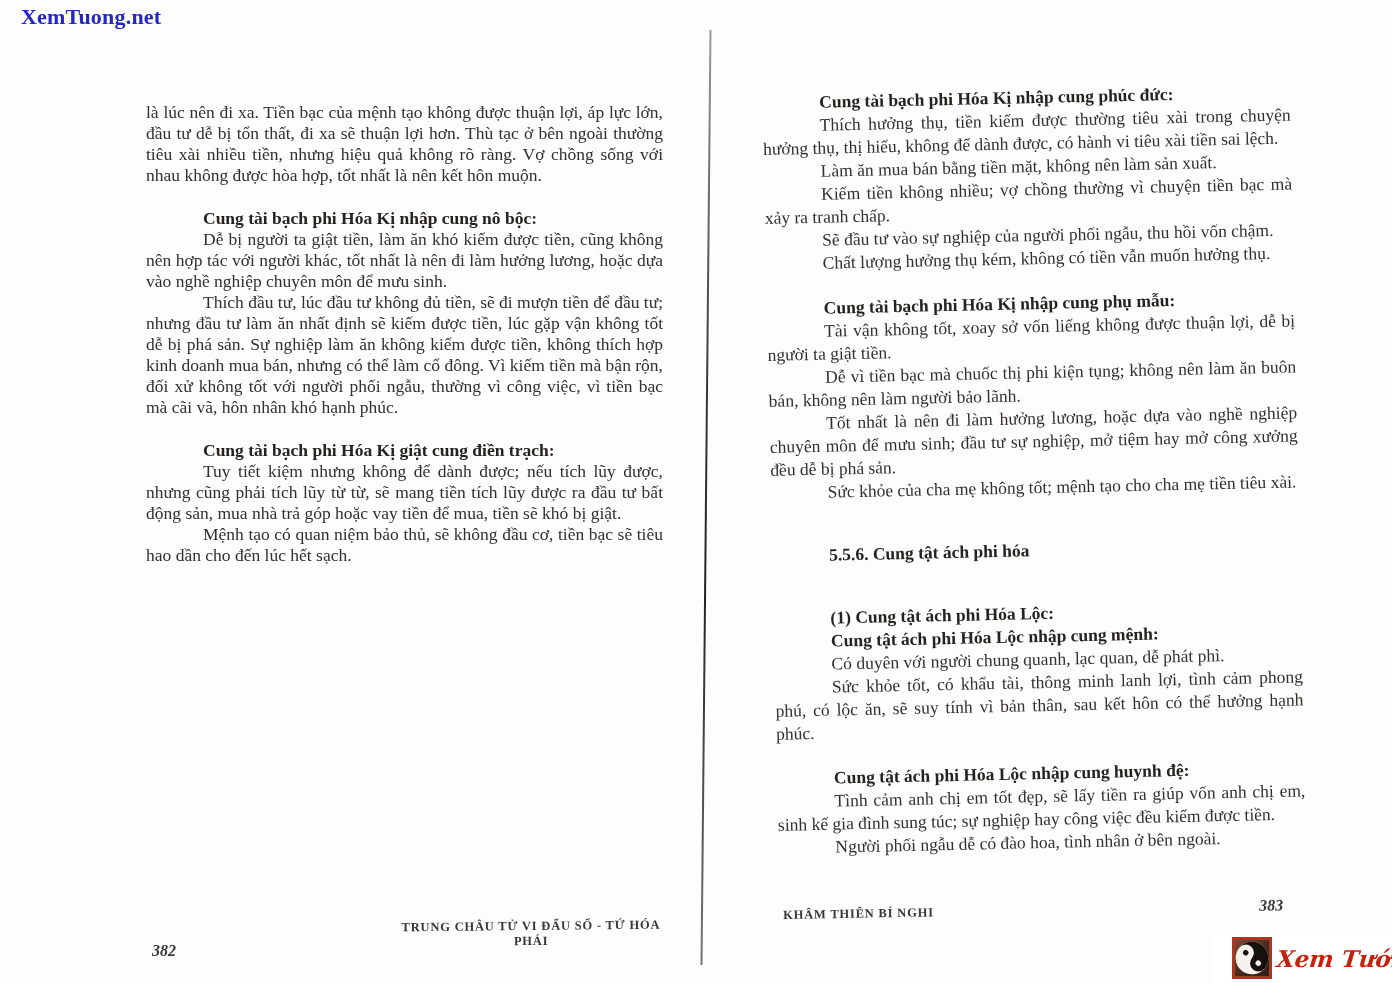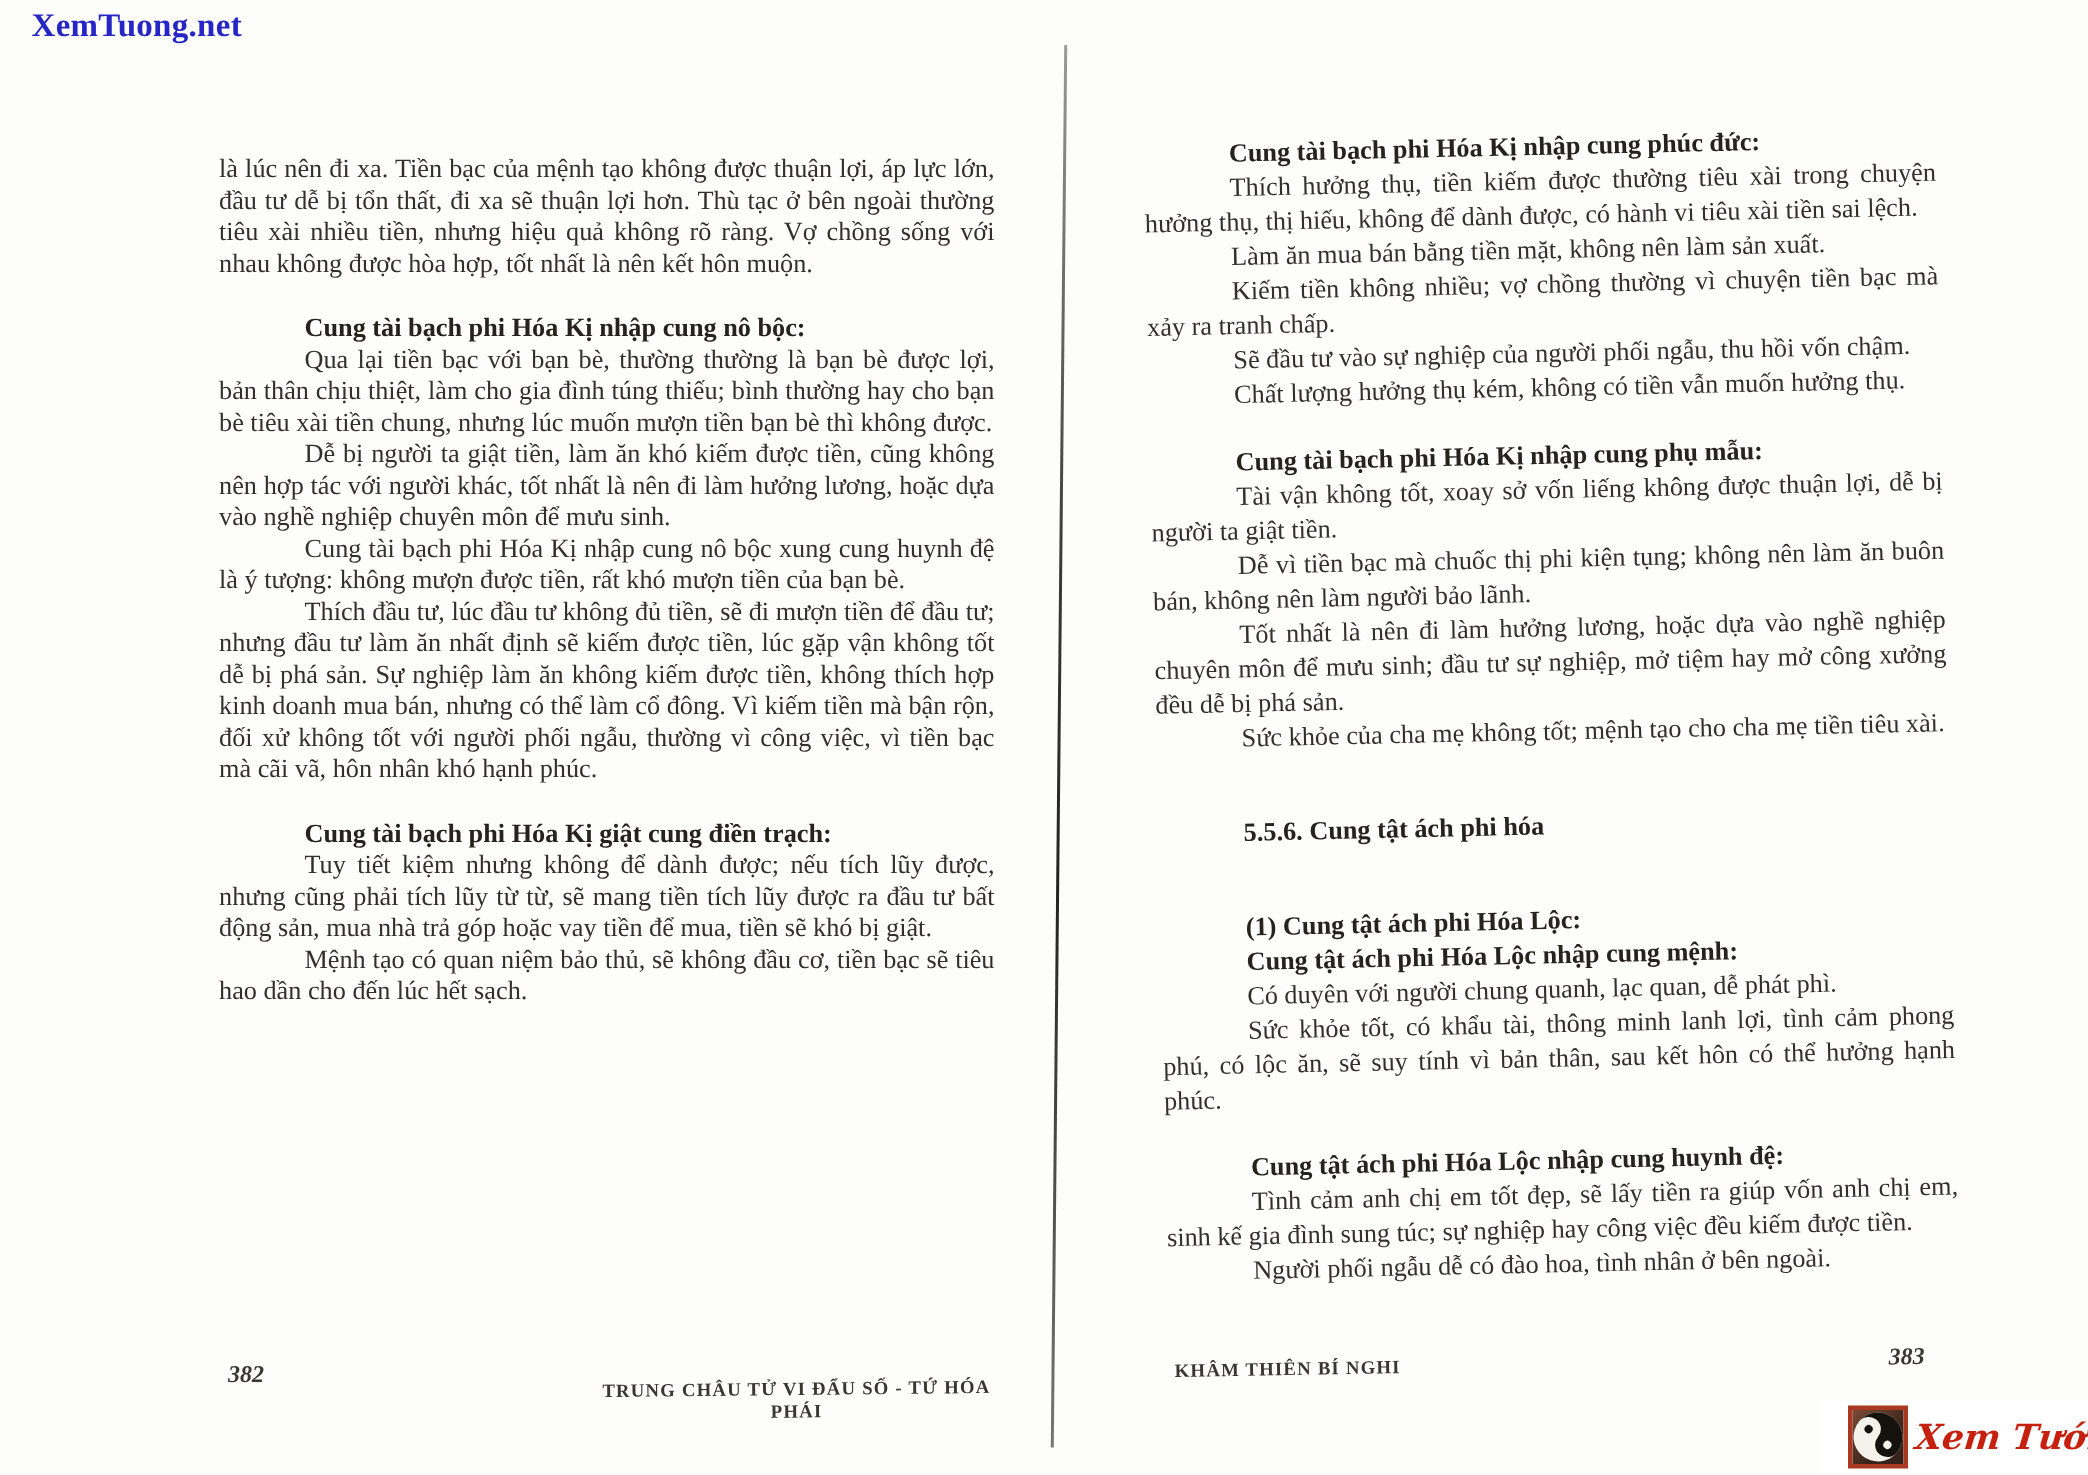--- a/index.html
+++ b/index.html
@@ -74,21 +74,21 @@
     margin-top: 22px;
     color: #26231f;
   }
   .heading.gap-lg { margin-top: 40px; }
   .heading.no-gap { margin-top: 0; }
 
   
   .footer-left-num {
     position: absolute;
     left: 152px;
-    top: 908px;
+    top: 942px;
     font-style: italic;
     font-weight: bold;
     font-size: 16px;
     color: #3a3733;
   }
   .footer-left-title {
     position: absolute;
     left: 397px;
     top: 919px;
     width: 268px;
@@ -160,23 +160,21 @@
 </head>
 <body>
 
 <div class="watermark-top">XemTuong.net</div>
 
 <div class="gutter-line"></div>
 
 <div class="page page-left">
   <p class="para-cont">là lúc nên đi xa. Tiền bạc của mệnh tạo không được thuận lợi, áp lực lớn, đầu tư dễ bị tổn thất, đi xa sẽ thuận lợi hơn. Thù tạc ở bên ngoài thường tiêu xài nhiều tiền, nhưng hiệu quả không rõ ràng. Vợ chồng sống với nhau không được hòa hợp, tốt nhất là nên kết hôn muộn.</p>
   <p class="heading">Cung tài bạch phi Hóa Kị nhập cung nô bộc:</p>
-  <p class="para">Qua lại tiền bạc với bạn bè, thường thường là bạn bè được lợi, bản thân chịu thiệt, làm cho gia đình túng thiếu; bình thường hay cho bạn bè tiêu xài tiền chung, nhưng lúc muốn mượn tiền bạn bè thì không được.</p>
   <p class="para">Dễ bị người ta giật tiền, làm ăn khó kiếm được tiền, cũng không nên hợp tác với người khác, tốt nhất là nên đi làm hưởng lương, hoặc dựa vào nghề nghiệp chuyên môn để mưu sinh.</p>
-  <p class="para">Cung tài bạch phi Hóa Kị nhập cung nô bộc xung cung huynh đệ là ý tượng: không mượn được tiền, rất khó mượn tiền của bạn bè.</p>
   <p class="para">Thích đầu tư, lúc đầu tư không đủ tiền, sẽ đi mượn tiền để đầu tư; nhưng đầu tư làm ăn nhất định sẽ kiếm được tiền, lúc gặp vận không tốt dễ bị phá sản. Sự nghiệp làm ăn không kiếm được tiền, không thích hợp kinh doanh mua bán, nhưng có thể làm cổ đông. Vì kiếm tiền mà bận rộn, đối xử không tốt với người phối ngẫu, thường vì công việc, vì tiền bạc mà cãi vã, hôn nhân khó hạnh phúc.</p>
   <p class="heading">Cung tài bạch phi Hóa Kị giật cung điền trạch:</p>
   <p class="para">Tuy tiết kiệm nhưng không để dành được; nếu tích lũy được, nhưng cũng phải tích lũy từ từ, sẽ mang tiền tích lũy được ra đầu tư bất động sản, mua nhà trả góp hoặc vay tiền để mua, tiền sẽ khó bị giật.</p>
   <p class="para">Mệnh tạo có quan niệm bảo thủ, sẽ không đầu cơ, tiền bạc sẽ tiêu hao dần cho đến lúc hết sạch.</p>
 </div>
 
 <div class="footer-left-num">382</div>
 <div class="footer-left-title">TRUNG CHÂU TỬ VI ĐẨU SỐ - TỨ HÓA PHÁI</div>
 
 <div class="page page-right">

